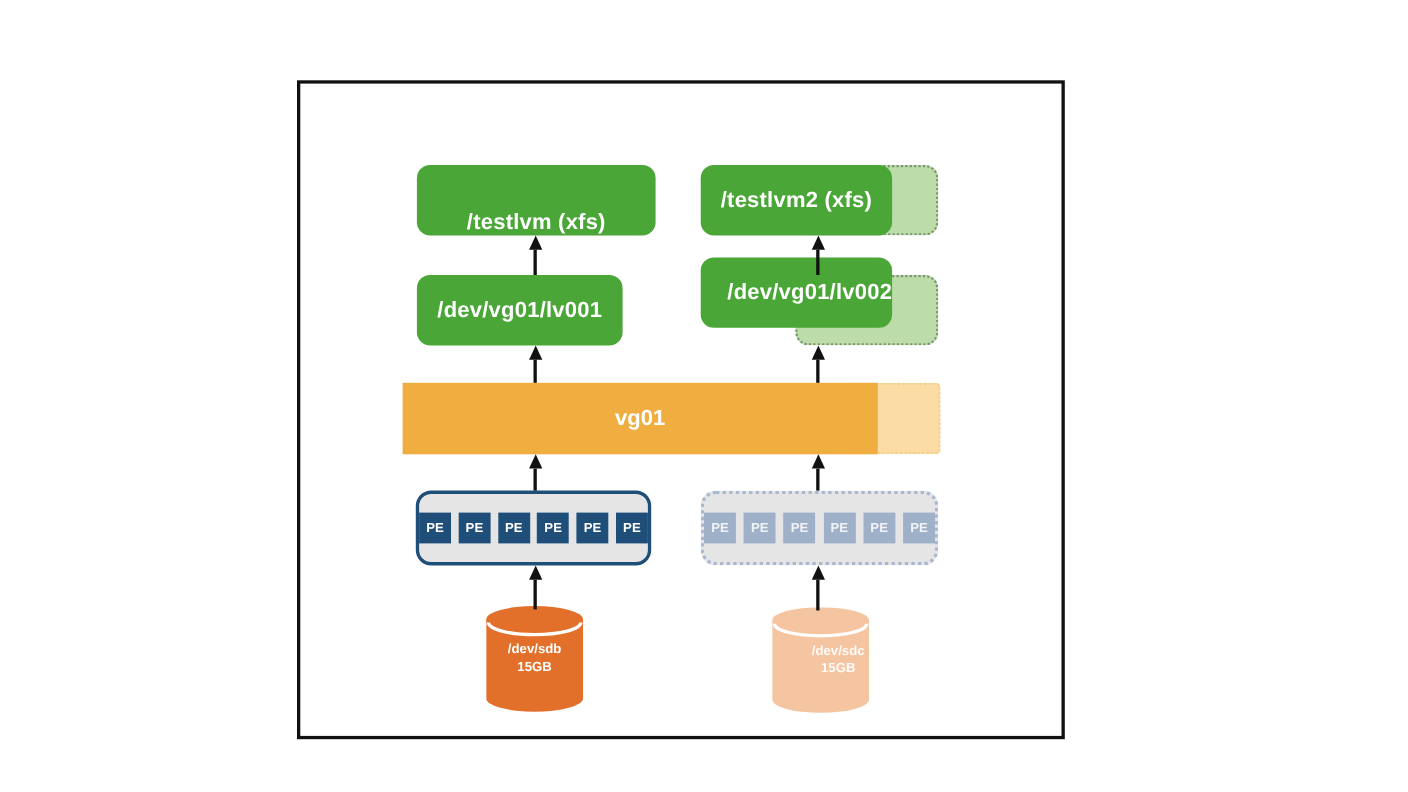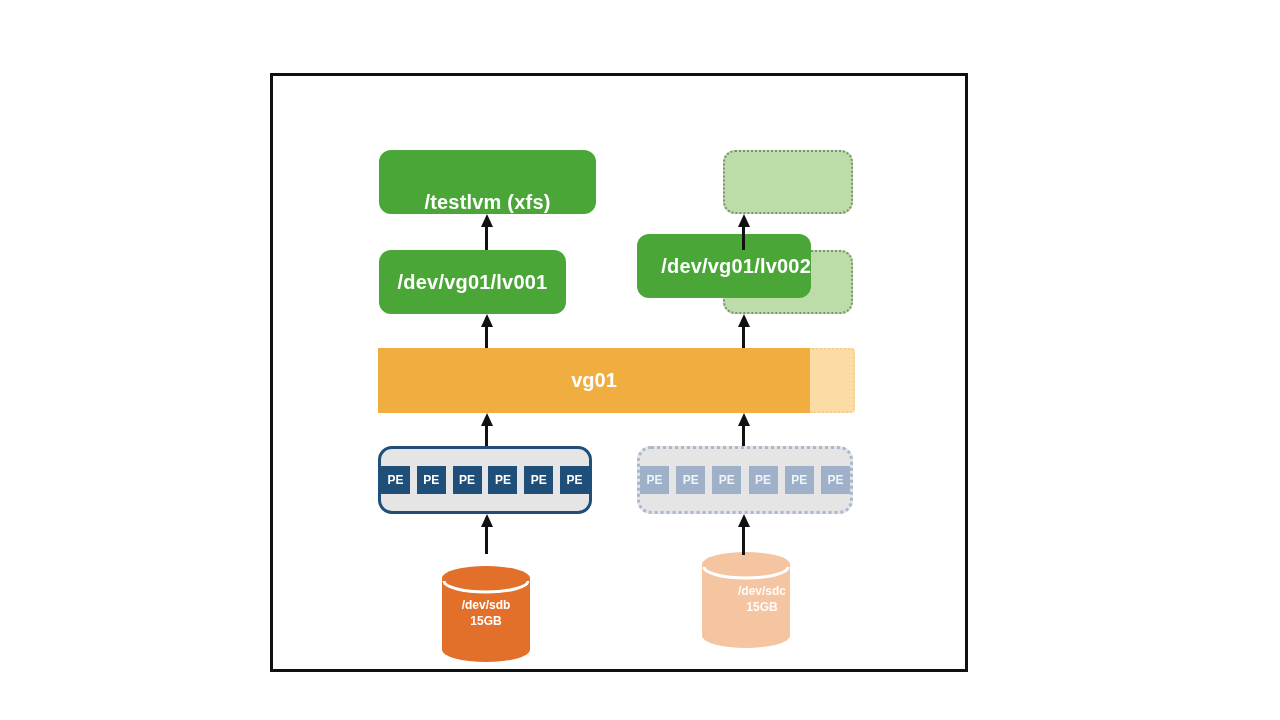--- a/index.html
+++ b/index.html
@@ -40,52 +40,55 @@
 </head>
 <body>
 
 <div class="canvas">
   <div class="frame">
 
     <div class="gbox" style="left:106px;top:74px;width:217px;height:64px;align-items:flex-end;">
       <span>/testlvm (xfs)</span>
     </div>
     <div class="gext" style="left:450px;top:74px;width:130px;height:64px;"></div>
+    <div class="gbox" style="left:364px;top:74px;width:174px;height:64px;">
+      <span>/testlvm2 (xfs)</span>
+    </div>
 
     <div class="gbox" style="left:106px;top:174px;width:187px;height:64px;">
       <span>/dev/vg01/lv001</span>
     </div>
     <div class="gext" style="left:450px;top:174px;width:130px;height:64px;"></div>
     <div class="gbox" style="left:364px;top:158px;width:174px;height:64px;justify-content:flex-end;">
       <span>/dev/vg01/lv002</span>
     </div>
 
     <div class="vgext" style="left:495px;top:272px;width:87px;height:65px;"></div>
-    <div class="vgbar" style="left:105px;top:272px;width:432px;height:65px;">
+    <div class="vgbar" style="left:93px;top:272px;width:432px;height:65px;">
       <span>vg01</span>
     </div>
 
     <div class="pvbox pv-solid" style="left:105px;top:370px;width:214px;height:68px;">
       <span class="pe pe-dark">PE</span>
       <span class="pe pe-dark">PE</span>
       <span class="pe pe-dark">PE</span>
       <span class="pe pe-dark">PE</span>
       <span class="pe pe-dark">PE</span>
       <span class="pe pe-dark">PE</span>
     </div>
     <div class="pvbox pv-dotted" style="left:364px;top:370px;width:216px;height:68px;">
       <span class="pe pe-light">PE</span>
       <span class="pe pe-light">PE</span>
       <span class="pe pe-light">PE</span>
       <span class="pe pe-light">PE</span>
       <span class="pe pe-light">PE</span>
       <span class="pe pe-light">PE</span>
     </div>
 
-    <div class="cyl" style="left:169px;top:490px;">
+    <div class="cyl" style="left:169px;top:475px;">
       <svg width="88" height="97" viewBox="0 0 88 97">
         <path d="M0,12 v72 a44,12 0 0 0 88,0 v-72 z" fill="#e2702b"></path>
         <ellipse cx="44" cy="12" rx="44" ry="12" fill="#e2702b"></ellipse>
         <path d="M2,15 a42,11 0 0 0 84,0" stroke="#ffffff" stroke-width="3" fill="none"></path>
       </svg>
       <div class="label">
         <div>/dev/sdb</div>
         <div>15GB</div>
       </div>
     </div>

